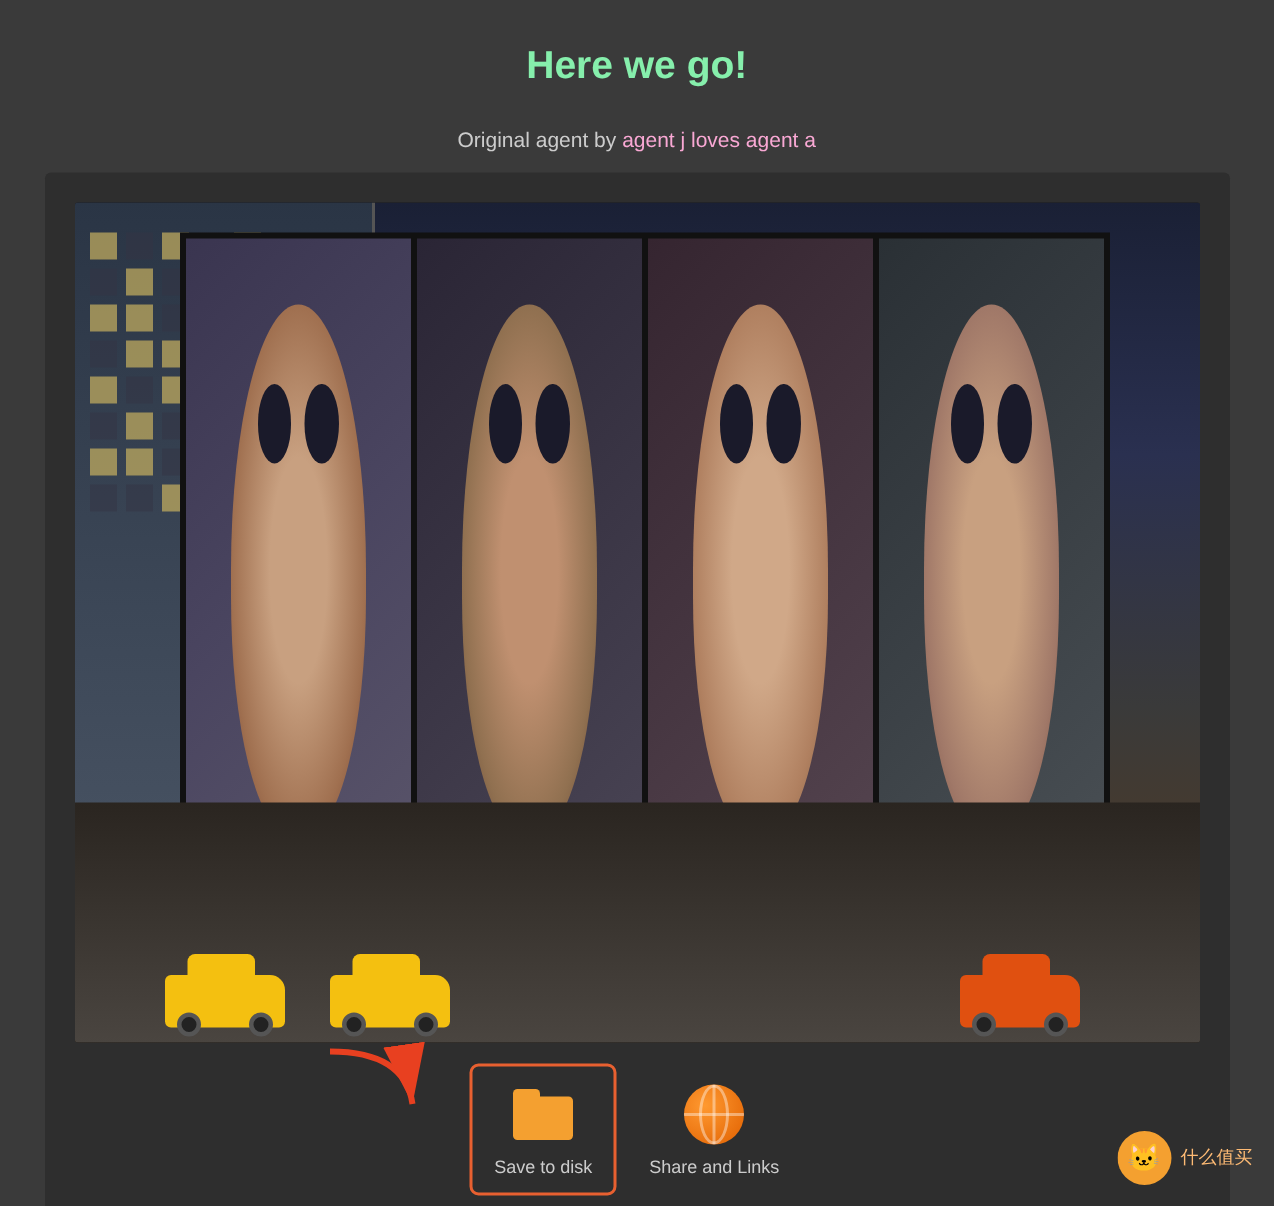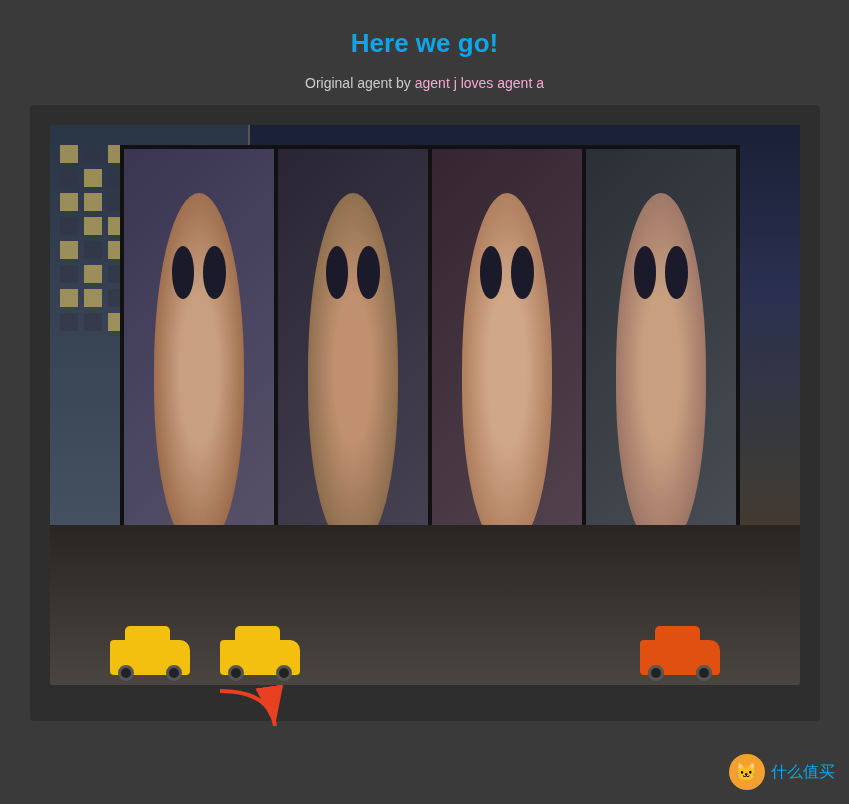--- a/index.html
+++ b/index.html
@@ -7,25 +7,25 @@
       background-color: #3a3a3a;
       font-family: Arial, sans-serif;
       width: 849px;
       min-height: 804px;
       display: flex;
       flex-direction: column;
       align-items: center;
     }
 
     .page-title {
-      color: #0ea5e9;
+      color: #86efac;
       font-size: 26px;
       font-weight: bold;
       margin-top: 28px;
-      margin-bottom: 16px;
+      margin-bottom: 26px;
       text-align: center;
     }
 
     .attribution {
       color: #cccccc;
       font-size: 14px;
       margin-bottom: 14px;
       text-align: center;
     }
 
@@ -336,22 +336,22 @@
       height: 36px;
       background: #f4a030;
       border-radius: 50%;
       display: flex;
       align-items: center;
       justify-content: center;
       font-size: 18px;
     }
 
     .watermark-text {
-      color: #0ea5e9;
-      font-size: 16px;
+      color: #fdba74;
+      font-size: 12px;
       line-height: 1.3;
     }
 
     
     .taxi {
       position: absolute;
       bottom: 10px;
       width: 80px;
       height: 35px;
       background: #f4c010;
@@ -501,21 +501,38 @@
           <marker id="arrowhead" markerWidth="10" markerHeight="7" refX="10" refY="3.5" orient="auto">
             <polygon points="0 0, 10 3.5, 0 7" fill="#e84020"></polygon>
           </marker>
         </defs>
         <path d="M 10 10 Q 60 10 65 45" stroke="#e84020" stroke-width="4" fill="none" marker-end="url(#arrowhead)"></path>
       </svg>
     </div>
 
     <div class="action-buttons">
 
-
+      <button class="action-btn highlighted">
+        <div class="action-btn-icon">
+          <div class="folder-icon">
+            <div class="folder-top"></div>
+            <div class="folder-body"></div>
+          </div>
+        </div>
+        <span class="action-btn-label">Save to disk</span>
+      </button>
+
+      <button class="action-btn">
+        <div class="action-btn-icon">
+          <div class="globe-icon">
+            <div class="globe-curve"></div>
+          </div>
+        </div>
+        <span class="action-btn-label">Share and Links</span>
+      </button>
 
     </div>
   </div>
 
 </div>
 
 <div class="watermark">
   <div class="watermark-logo">🐱</div>
   <div class="watermark-text">什么值买</div>
 </div>

